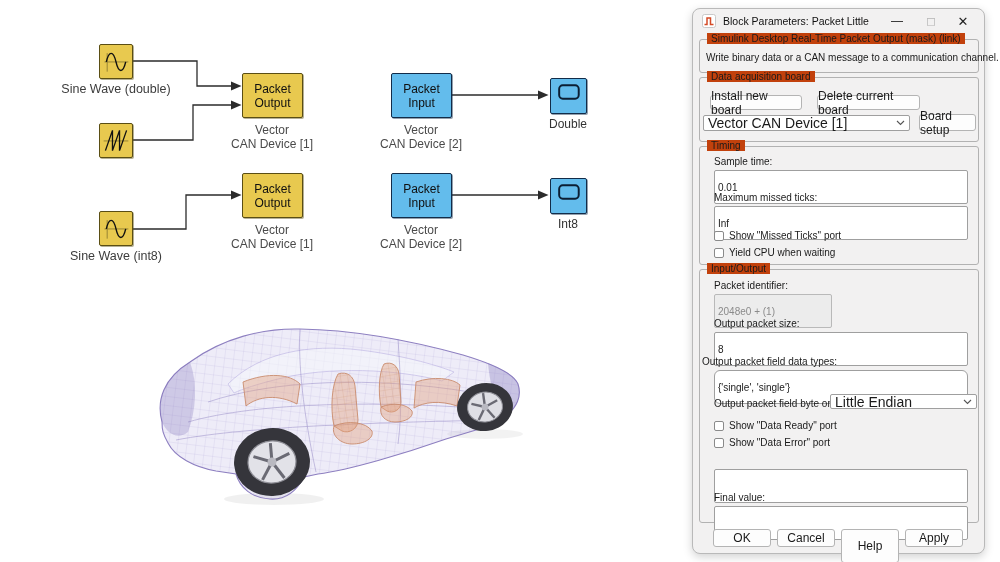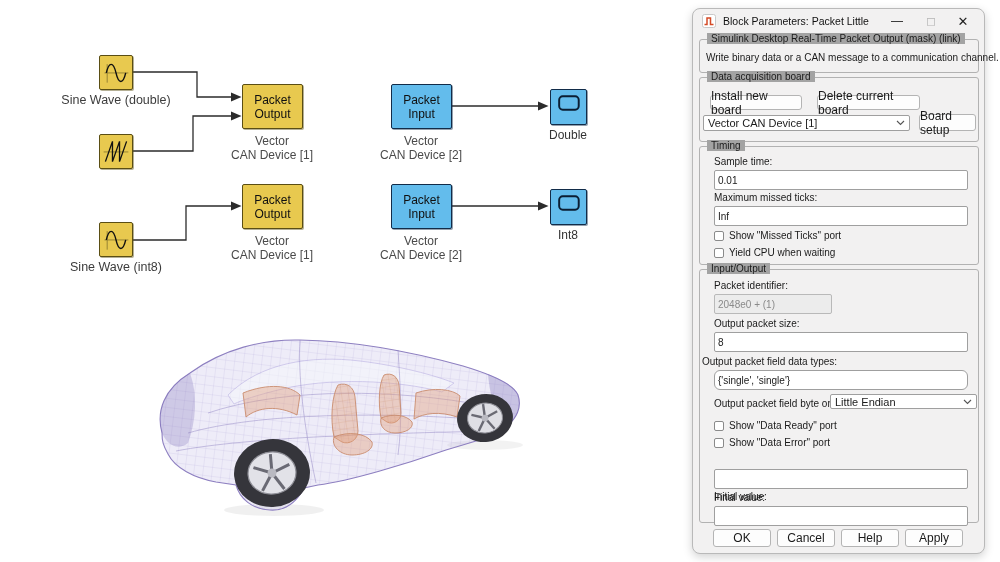--- a/index.html
+++ b/index.html
@@ -1,48 +1,48 @@
 <!DOCTYPE html>
 <html><head>
 <meta charset="utf-8">
 <style>
   html,body{margin:0;padding:0;background:#ffffff;}
   #app{position:relative;width:1000px;height:562px;background:#ffffff;overflow:hidden;
        font-family:"Liberation Sans",sans-serif;}
   
-  #diagram{position:absolute;left:0;top:15px;width:690px;height:484px;}
+  #diagram{position:absolute;left:0;top:4px;width:690px;height:484px;}
   #wires{position:absolute;left:0;top:0;}
   .blk{position:absolute;box-sizing:border-box;display:flex;align-items:center;justify-content:center;}
   .blk.yellow{background:#e8c94f;border:1px solid #5a4e14;border-radius:2px;box-shadow:1px 1px 0 rgba(90,80,20,.45);}
   .blk.blue{background:#63bcec;border:1px solid #122c49;border-radius:2px;box-shadow:1px 1px 0 rgba(18,44,73,.45);}
   .blk-text{font-size:12px;line-height:14px;color:#101010;text-align:center;}
   .blk-cap{position:absolute;text-align:center;font-size:12px;line-height:14px;color:#4a4a4a;white-space:nowrap;}
   .src-label{position:absolute;text-align:center;font-size:12.5px;color:#3c3c3c;white-space:nowrap;}
   
   #dialog{position:absolute;left:692px;top:8px;width:291px;height:544px;background:#f2f1f1;
           border:1px solid #b9b9b9;border-radius:8px;box-shadow:0 3px 10px rgba(0,0,0,.18);
           font-size:10px;color:#1a1a1a;}
   #titlebar{position:absolute;left:0;top:0;right:0;height:24px;display:flex;align-items:center;}
   #title-icon{margin-left:9px;width:14px;height:14px;}
   #title-text{margin-left:7px;font-size:10.5px;color:#111;}
   .win-ctl{position:absolute;top:4px;width:18px;height:16px;display:flex;align-items:center;justify-content:center;
            font-size:12px;color:#222;}
   #btn-min{right:78px;}
   #btn-max{right:44px;color:#b5b5b5;}
   #btn-close{right:12px;font-size:13px;}
   .group{position:absolute;border:1px solid #b2b2b2;border-radius:3px;}
-  .legend{position:absolute;top:-7px;left:7px;background:#a3a3a3;padding:0 4px;font-size:10px;color:#1a1a1a;white-space:nowrap;}
+  .legend{position:absolute;top:-7px;left:7px;background:#c2410c;padding:0 4px;font-size:10px;color:#1a1a1a;white-space:nowrap;}
   .lbl{position:absolute;font-size:10px;color:#1a1a1a;white-space:nowrap;}
   .fld{position:absolute;box-sizing:border-box;height:15px;background:#ffffff;border:1px solid #9f9f9f;
-       border-radius:2px;font-family:"Liberation Sans",sans-serif;font-size:10px;color:#1a1a1a;padding:9px 3px;}
+       border-radius:2px;font-family:"Liberation Sans",sans-serif;font-size:10px;color:#1a1a1a;padding:16px 3px;}
   .fld:disabled,.fld.disabled{background:#ececec;color:#8a8a8a;border-color:#b9b9b9;}
   .btn{position:absolute;box-sizing:border-box;background:#fdfdfd;border:1px solid #b4b4b4;border-radius:3px;
        font-family:"Liberation Sans",sans-serif;font-size:12px;color:#1a1a1a;display:flex;align-items:center;justify-content:center;}
   .combo{position:absolute;box-sizing:border-box;background:#ffffff;border:1px solid #9f9f9f;border-radius:2px;
-         font-size:11px;color:#1a1a1a;display:flex;align-items:center;padding:0 4px;}
+         font-size:14px;color:#1a1a1a;display:flex;align-items:center;padding:0 4px;}
   .combo .combo-text{flex:1;white-space:nowrap;overflow:hidden;}
   .cbrow{position:absolute;display:flex;align-items:center;gap:5px;}
   .cb{width:10px;height:10px;box-sizing:border-box;background:#fff;border:1px solid #8a8a8a;border-radius:2px;}
   .cb-label{font-size:10px;color:#1a1a1a;white-space:nowrap;}
 </style>
 </head>
 <body>
 
 <div id="app">
 
@@ -287,16 +287,16 @@
         <span class="cb-label">Show "Data Error" port</span>
       </div>
       <div class="lbl" style="left:14px;top:185px;margin-top:36px;">Initial value:</div>
       <input class="fld" style="left: 14px; top: 199px; width: 254px;" value="">
       <div class="lbl" style="left:14px;top:222px;">Final value:</div>
       <input class="fld" style="left: 14px; top: 236px; width: 254px;" value="">
     </div>
 
     <div class="btn" style="left:20px;top:520px;width:58px;height:18px;">OK</div>
     <div class="btn" style="left:84px;top:520px;width:58px;height:18px;">Cancel</div>
-    <div class="btn" style="left:148px;top:520px;width:58px;height:18px;">Help</div>
+    <div class="btn" style="left:148px;top:520px;width:58px;height:34px;">Help</div>
     <div class="btn" style="left:212px;top:520px;width:58px;height:18px;">Apply</div>
   </div>
 </div>
 
 </body></html>

